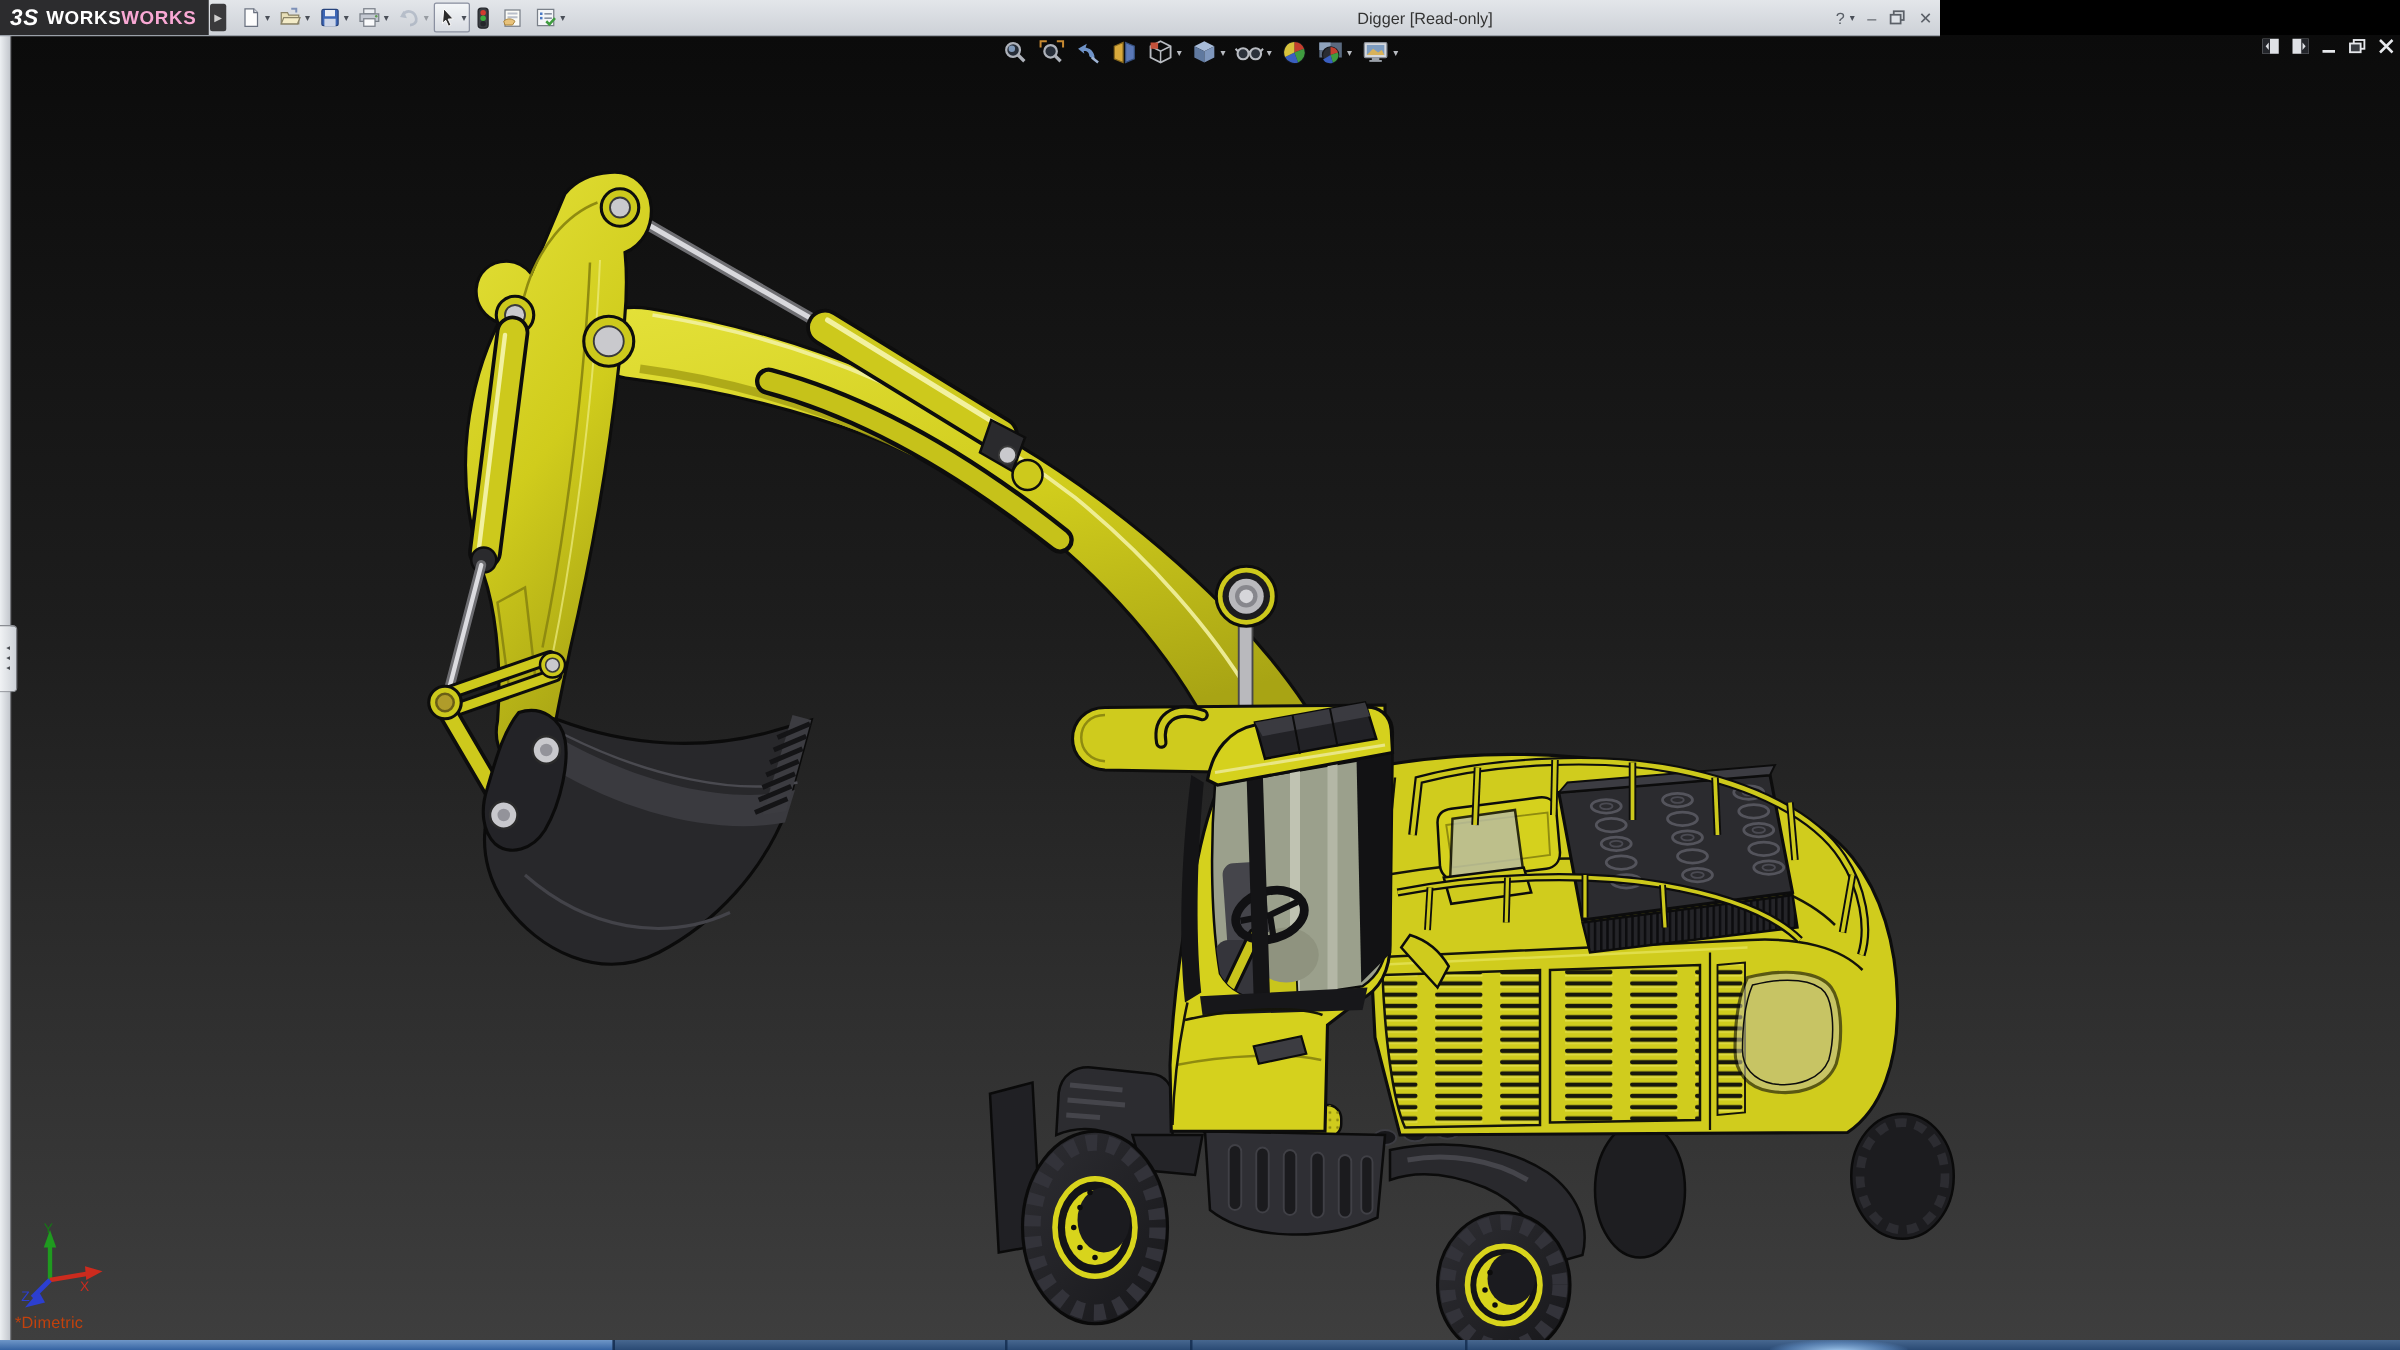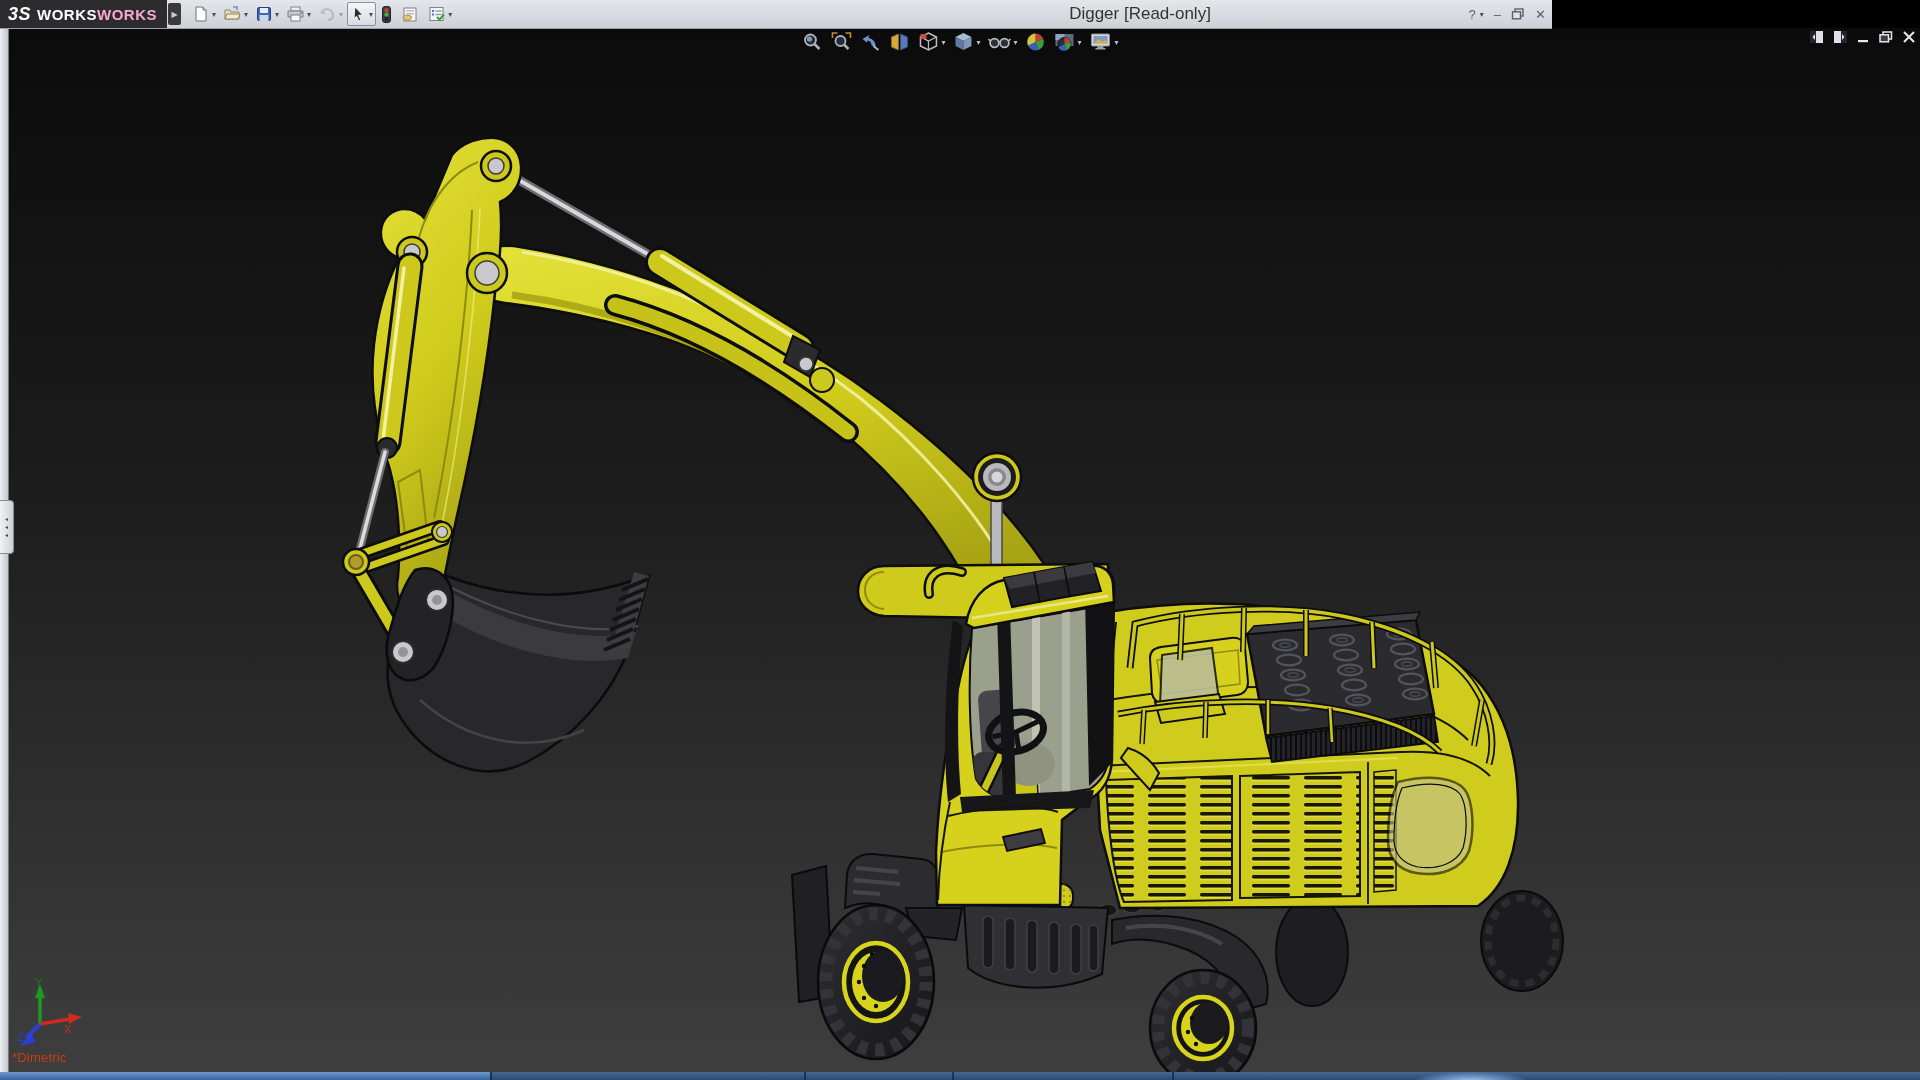--- a/index.html
+++ b/index.html
@@ -16,21 +16,21 @@
   .sw-logo .l2{font-weight:bold;}
   .sw-logo .l3{font-weight:bold;color:#f9a8d4;}
   .logo-expand{width:13px;height:22px;background:#3a3a3c;color:#cfcfcf;font-size:8px;
     display:flex;align-items:center;justify-content:center;margin-left:1px;border-radius:2px;}
   .qtb{display:flex;align-items:center;margin-left:8px;gap:1px;}
   .tbtn{height:22px;display:flex;align-items:center;padding:0 2px;border:1px solid transparent;border-radius:2px;}
   .tbtn.active{background:linear-gradient(#f4f6f8,#d8dce2);border:1px solid #8a90a0;}
   .tbtn.disabled{opacity:.45;}
   .dd{font-size:8px;color:#4a4f58;margin-left:2px;}
   .win-title{position:absolute;left:1140px;top:0;height:28px;transform:translateX(-50%);
-    display:flex;align-items:center;font-size:17px;color:#333;}
+    display:flex;align-items:center;font-size:13px;color:#333;}
   .winctl{position:absolute;right:6px;top:0;height:28px;display:flex;align-items:center;gap:10px;
     color:#5b6068;font-size:13px;}
   .winctl .wc{display:flex;align-items:center;gap:2px;}
 
   
   .viewport{position:absolute;left:0;top:28px;width:1920px;height:1044px;
     background:linear-gradient(#0b0b0b,#1d1d1d 45%,#3e3e3e);z-index:1;}
   .left-splitter{position:absolute;left:0;top:28px;bottom:8px;width:8px;z-index:20;
     background:linear-gradient(90deg,#eceff2,#c3c7cd);border-right:1px solid #77797e;}
   .splitter-handle{position:absolute;left:0;top:500px;width:13px;height:52px;z-index:21;

